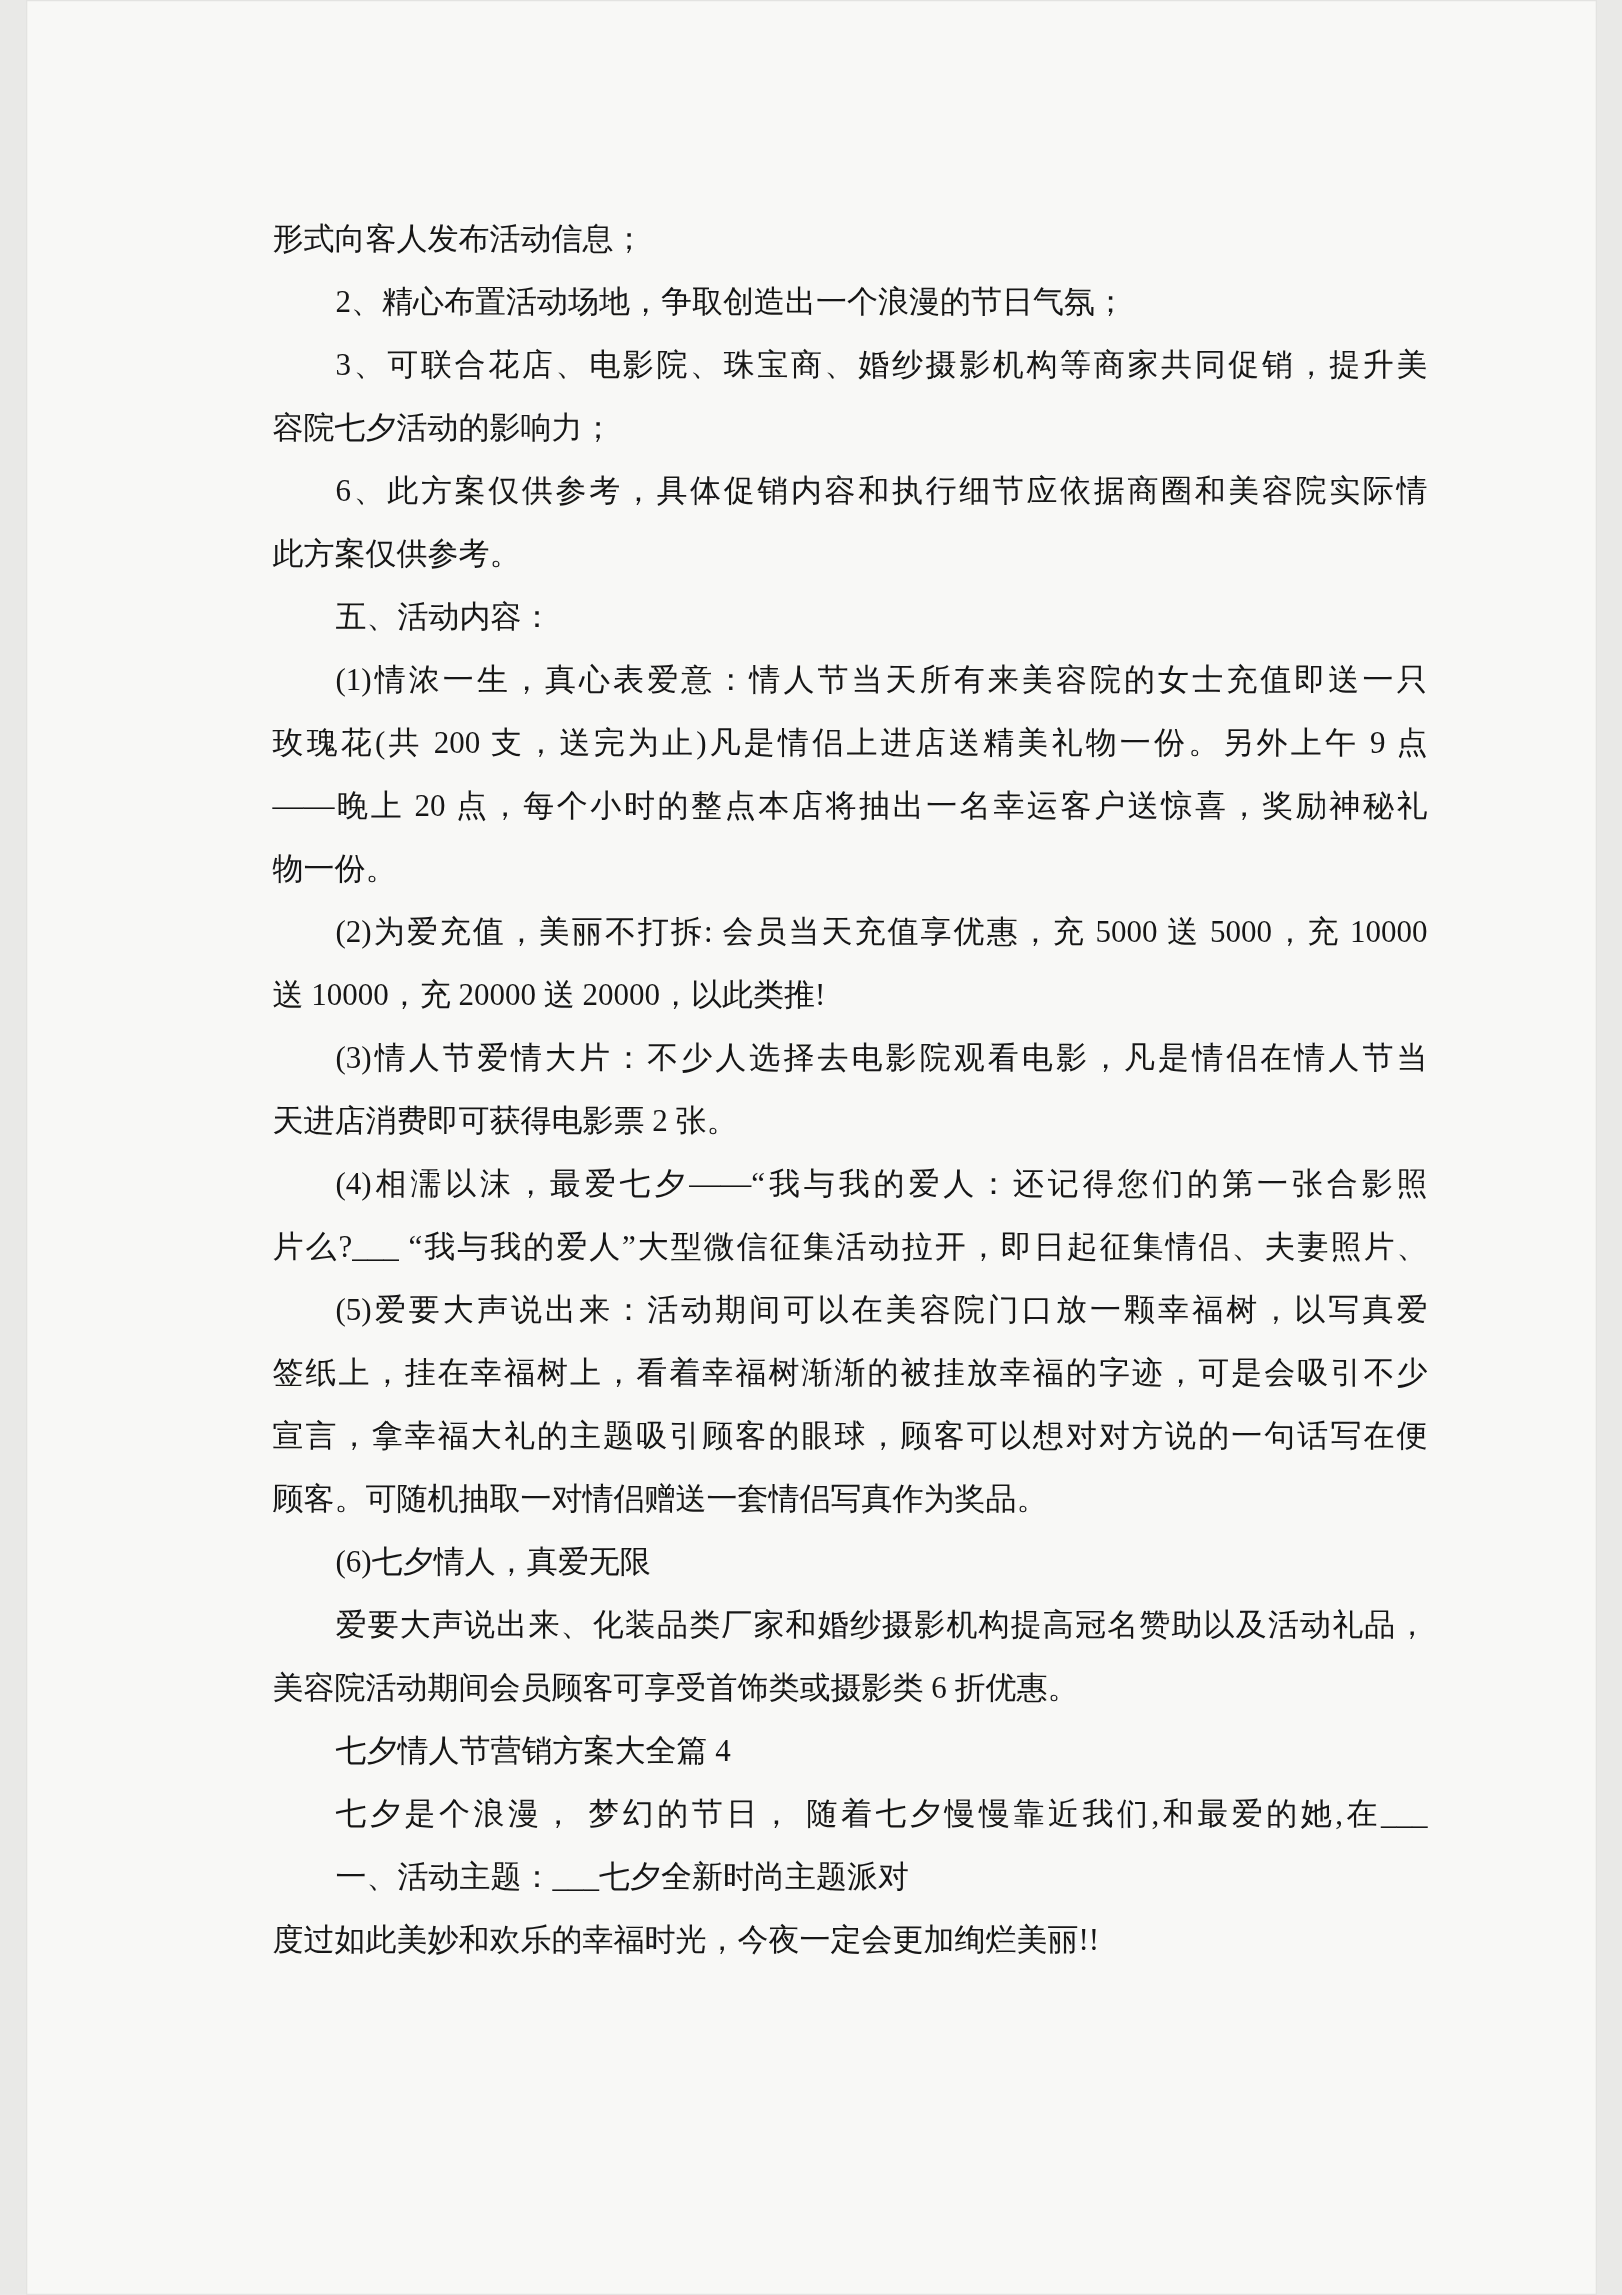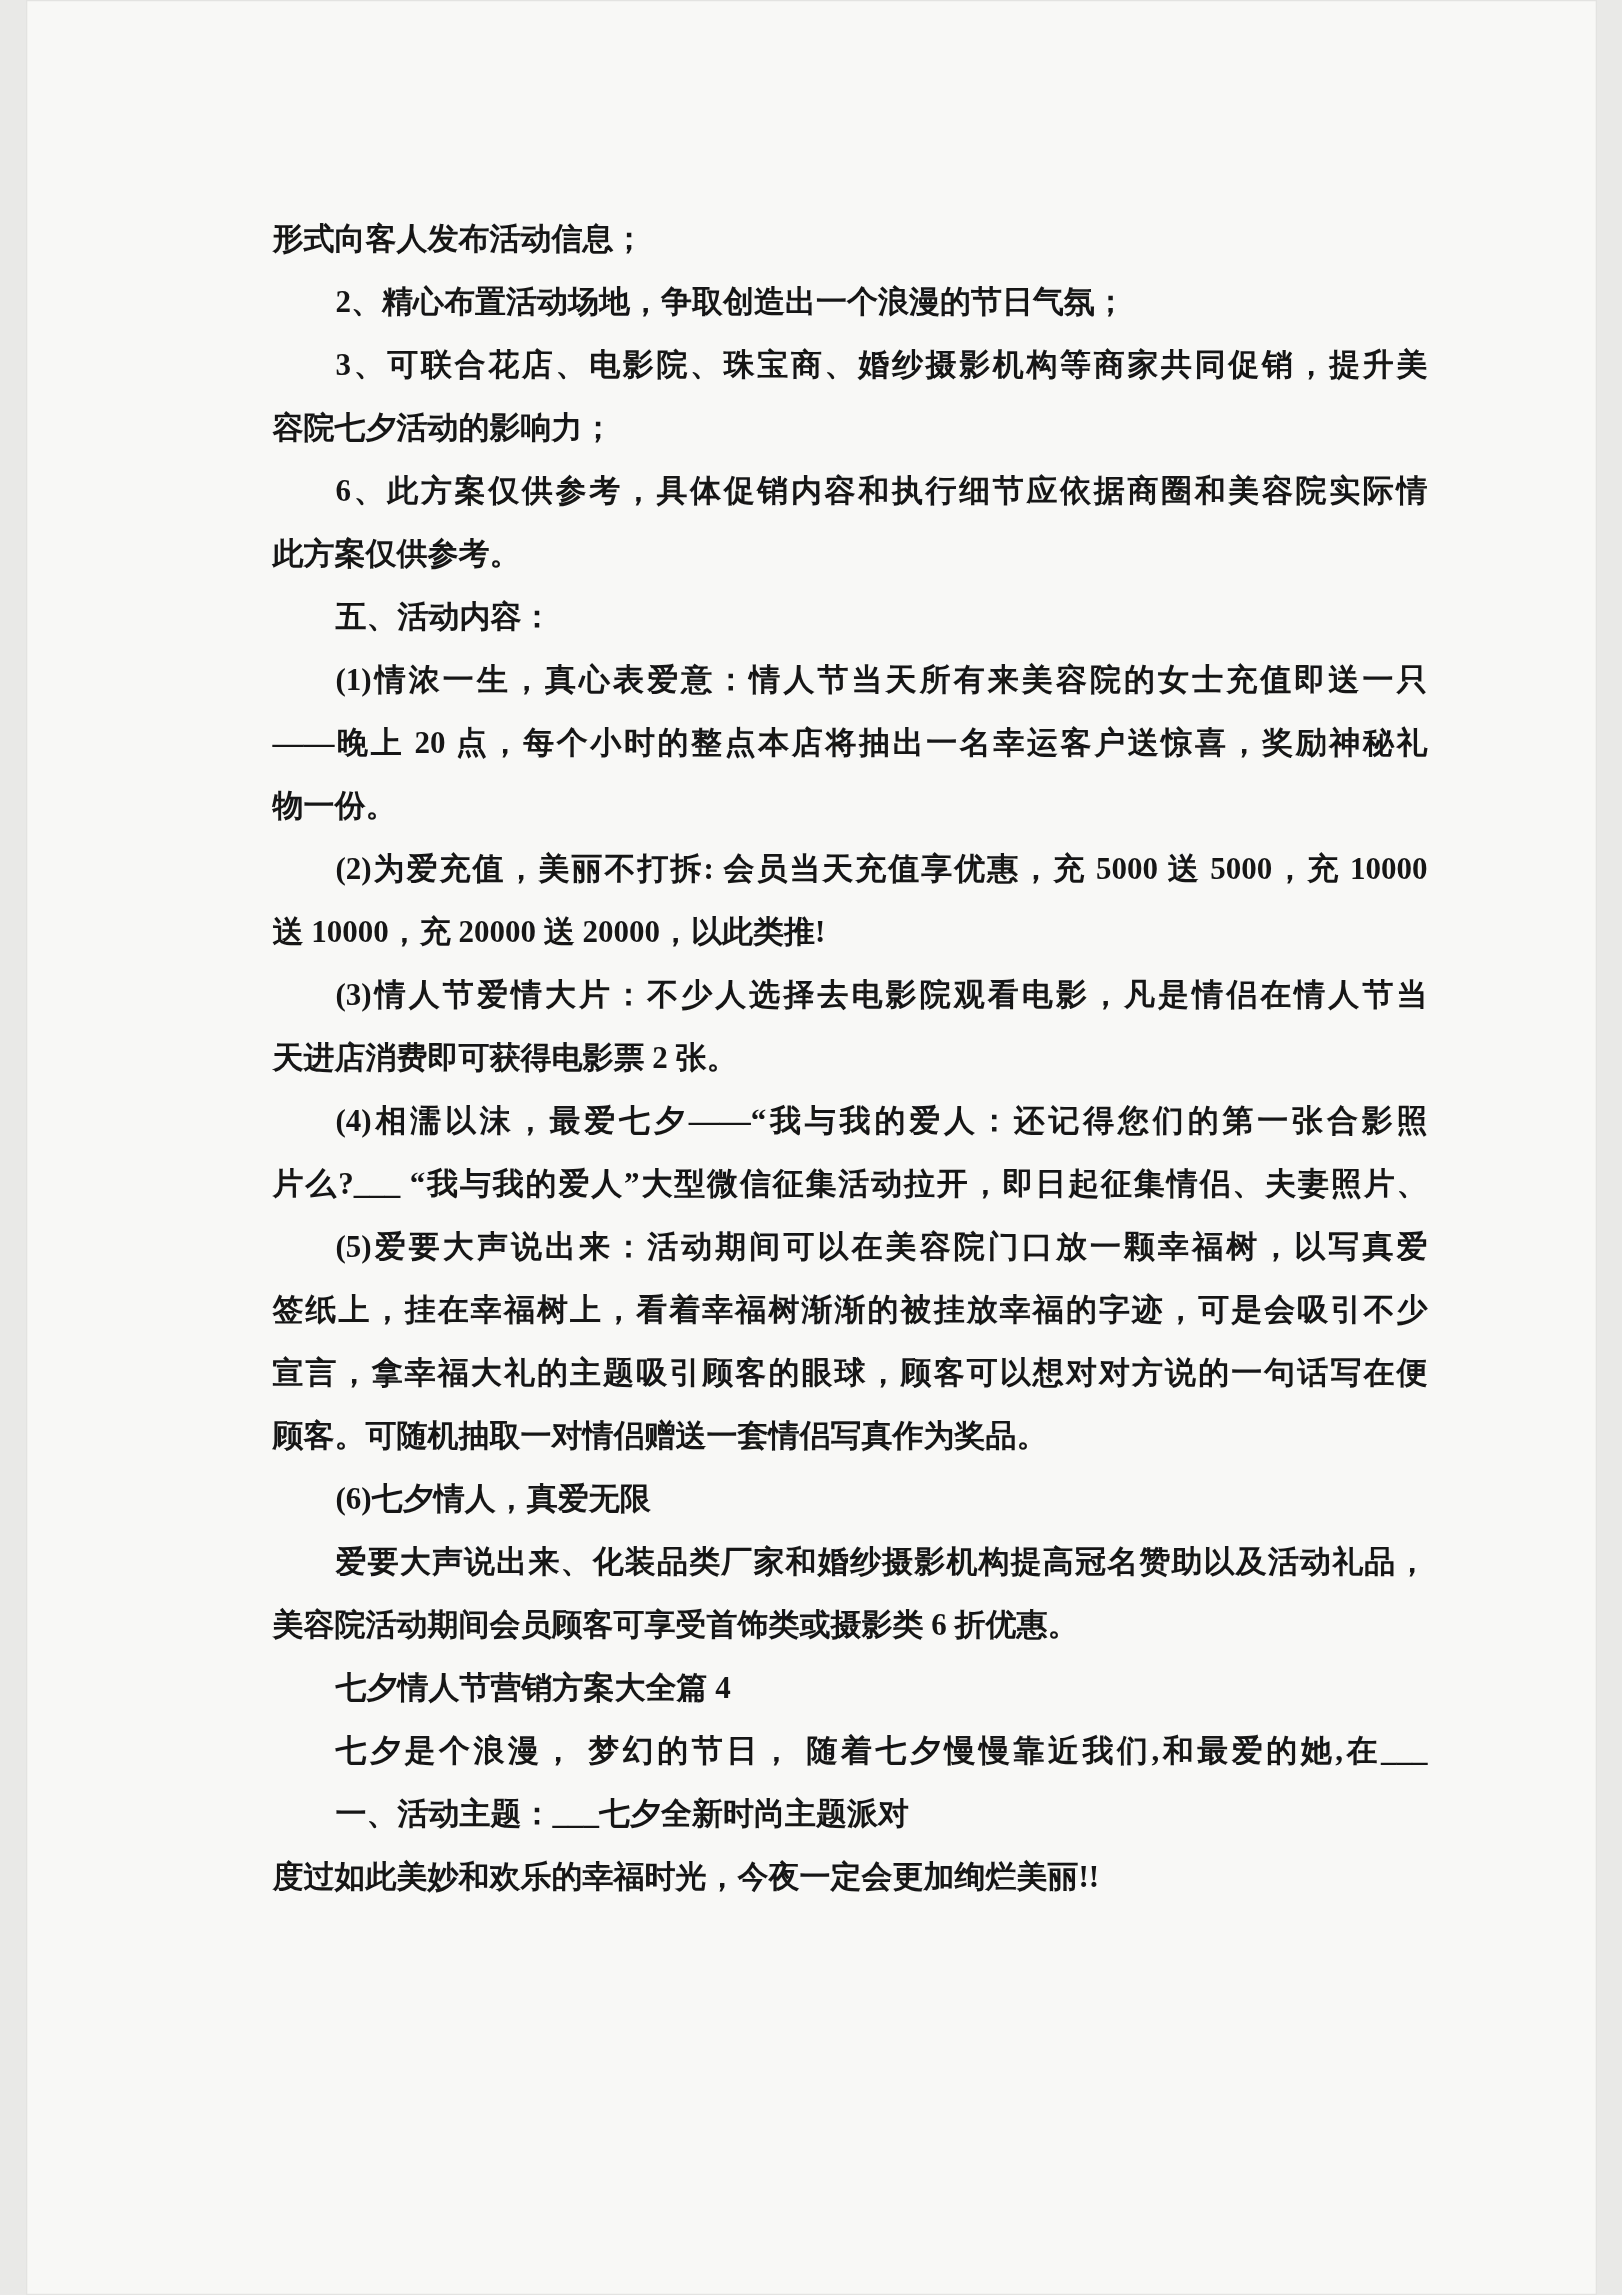--- a/index.html
+++ b/index.html
@@ -8,21 +8,20 @@
     background: #e9e9e7;
   }
   .page {
     position: relative;
     width: 1571px;
     height: 2295px;
     margin: 0 auto;
     background: #f8f8f6;
     box-shadow: inset 0 0 0 1.3px #e3e3e1;
     overflow: hidden;
-    font-weight: bold;
   }
   .doc-body {
     position: absolute;
     left: 247px;
     top: 207px;
     width: 1155px;
   }
   .line {
     height: 63px;
     line-height: 63px;
@@ -47,20 +46,21 @@
 <div class="page">
   <div class="doc-body">
       <div class="line">形式向客人发布活动信息；</div>
       <div class="line indent">2、精心布置活动场地，争取创造出一个浪漫的节日气氛；</div>
       <div class="line indent fill">3、可联合花店、电影院、珠宝商、婚纱摄影机构等商家共同促销，提升美</div>
       <div class="line">容院七夕活动的影响力；</div>
       <div class="line indent fill">6、此方案仅供参考，具体促销内容和执行细节应依据商圈和美容院实际情</div>
       <div class="line">此方案仅供参考。</div>
       <div class="line indent">五、活动内容：</div>
       <div class="line indent fill">(1)情浓一生，真心表爱意：情人节当天所有来美容院的女士充值即送一只</div>
+      <div class="line fill">玫瑰花(共 200 支，送完为止)凡是情侣上进店送精美礼物一份。另外上午 9 点</div>
       <div class="line fill">——晚上 20 点，每个小时的整点本店将抽出一名幸运客户送惊喜，奖励神秘礼</div>
       <div class="line">物一份。</div>
       <div class="line indent fill">(2)为爱充值，美丽不打拆: 会员当天充值享优惠，充 5000 送 5000，充 10000</div>
       <div class="line">送 10000，充 20000 送 20000，以此类推!</div>
       <div class="line indent fill">(3)情人节爱情大片：不少人选择去电影院观看电影，凡是情侣在情人节当</div>
       <div class="line">天进店消费即可获得电影票 2 张。</div>
       <div class="line indent fill">(4)相濡以沫，最爱七夕——“我与我的爱人：还记得您们的第一张合影照</div>
       <div class="line fill">片么?___ “我与我的爱人”大型微信征集活动拉开，即日起征集情侣、夫妻照片、</div>
       <div class="line indent fill">(5)爱要大声说出来：活动期间可以在美容院门口放一颗幸福树，以写真爱</div>
       <div class="line fill">签纸上，挂在幸福树上，看着幸福树渐渐的被挂放幸福的字迹，可是会吸引不少</div>

